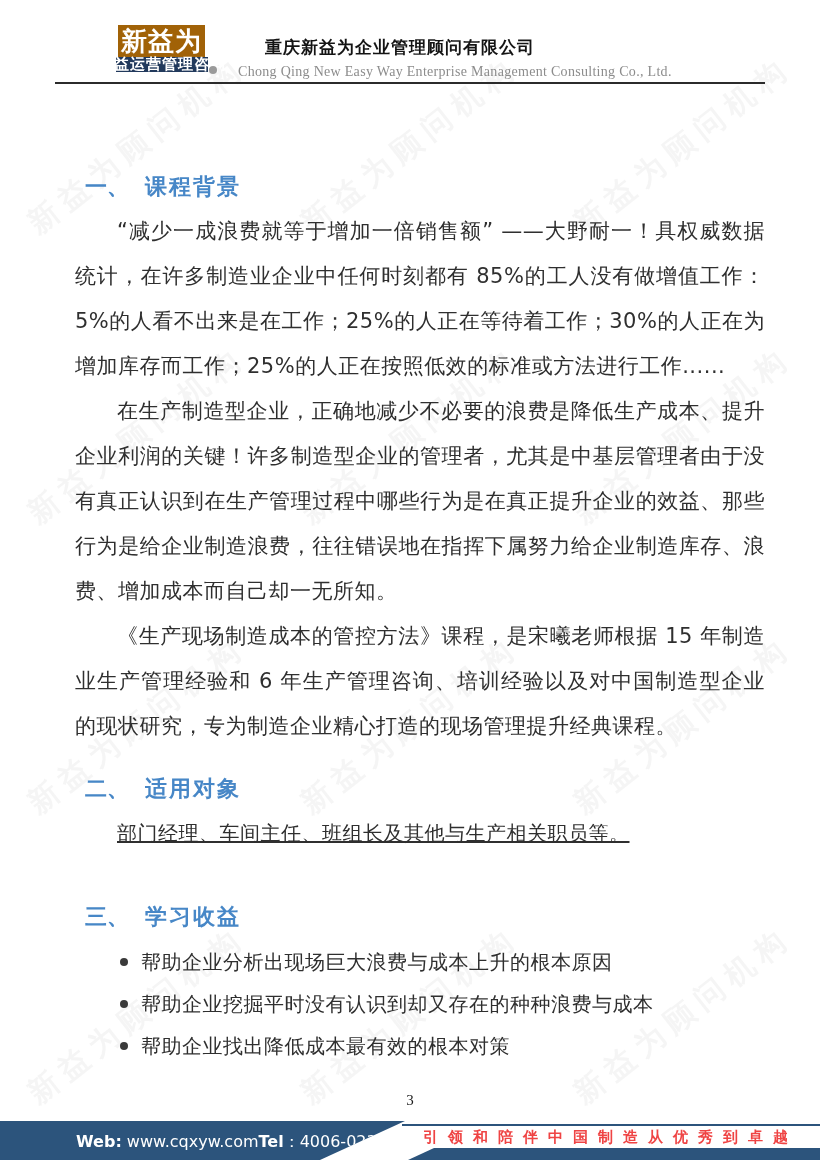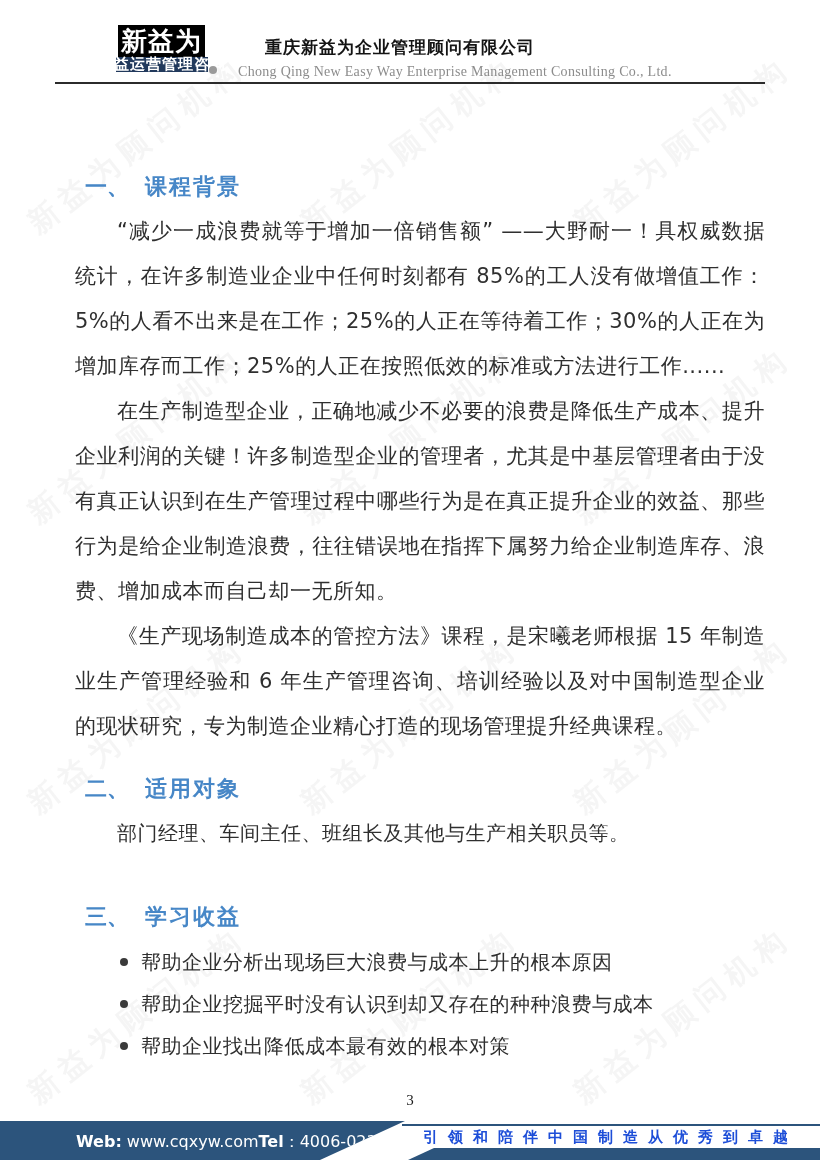--- a/index.html
+++ b/index.html
@@ -20,21 +20,21 @@
   .watermarks span {
     align-self:center; justify-self:center;
     transform:rotate(-38deg);
     font-size:30px; letter-spacing:8px; white-space:nowrap;
     color:rgba(110,110,110,0.07); font-weight:bold;
   }
 
   
   .logo { position:absolute; left:118px; top:25px; z-index:2; }
   .logo-box {
-    width:87px; height:32px; background:#000000; color:#fff;
+    width:87px; height:32px; background:#a16207; color:#fff;
     display:flex; align-items:center; justify-content:center;
     font-size:26px; font-weight:bold; letter-spacing:1px; line-height:1;
   }
   .logo-bar {
     position:relative; width:92px; height:15px; margin-left:-2px; margin-top:0px;
     background:#21395c; color:#fff; display:flex; align-items:center; justify-content:center;
     font-size:15px; font-weight:bold; letter-spacing:1px; white-space:nowrap;
   }
   .logo-dot {
     position:absolute; right:-9px; bottom:-2px; width:8px; height:8px;
@@ -67,21 +67,21 @@
 
   .body-text {
     position:absolute; left:75px; top:209px; width:690px; z-index:1;
     font-size:21px; line-height:45px; text-align:justify;
     letter-spacing:0.5px; word-break:break-all; color:#2f2f2f;
   }
   .body-text p { text-indent:2em; margin:0; }
 
   .audience-line {
     position:absolute; left:117px; top:820px; width:650px; z-index:1;
-    font-size:20px; letter-spacing:0.5px; color:#2f2f2f; white-space:nowrap;
+    font-size:20px; letter-spacing:0.5px; color:#2f2f2f; white-space:nowrap;text-decoration:underline;
   }
 
   .benefit-list {
     position:absolute; left:120px; top:941px; width:640px; z-index:1;
     list-style:none;
   }
   .benefit-list li {
     height:42px; display:flex; align-items:center;
     font-size:20px; letter-spacing:0.5px; color:#2f2f2f; white-space:nowrap;
   }
@@ -101,21 +101,21 @@
     clip-path:polygon(0 0, 405px 0, 320px 100%, 0 100%);
     font-size:16px; line-height:41px; padding-left:76px; white-space:nowrap;
   }
   .footer-ribbon .b { font-weight:bold; }
   .footer-rule {
     position:absolute; left:402px; top:1124px; width:418px; height:2px;
     background:#2c547c; z-index:1;
   }
   .footer-slogan {
     position:absolute; left:408px; top:1128px; width:405px; z-index:2;
-    text-align:center; font-size:15px; font-weight:bold; color:#1d4ed8;
+    text-align:center; font-size:15px; font-weight:bold; color:#ef4444;
     letter-spacing:10px; white-space:nowrap;
   }
   .footer-bar {
     position:absolute; left:408px; top:1148px; width:412px; height:12px; z-index:1;
     background:#2c547c;
     clip-path:polygon(26px 0, 100% 0, 100% 100%, 0 100%);
   }
 </style>
 </head>
 <body>

